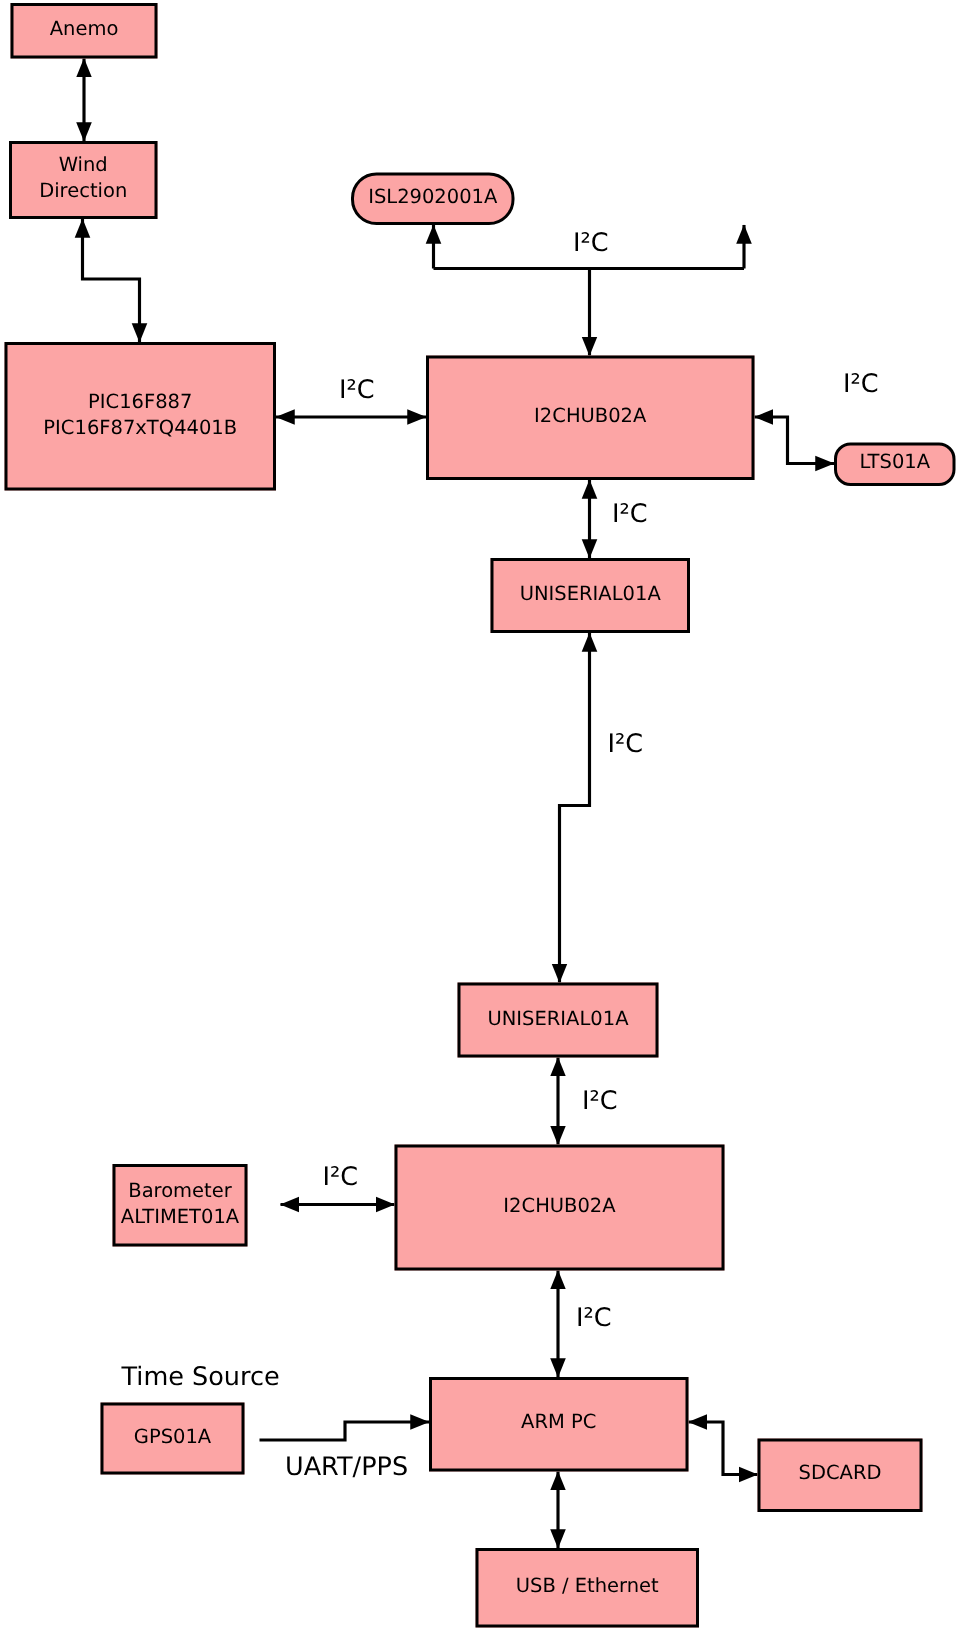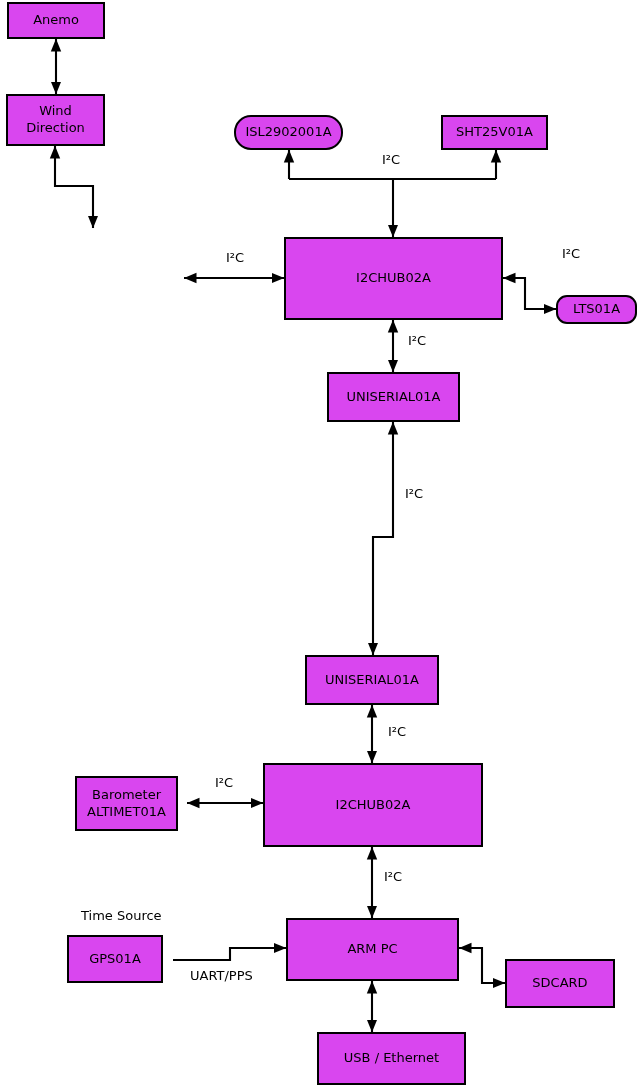--- a/index.html
+++ b/index.html
@@ -19,32 +19,32 @@
   }
   .edge {
     stroke: #000000;
     stroke-width: 2.1;
     fill: none;
   }
   .node {
     position: absolute;
     box-sizing: border-box;
     border: 2px solid #000000;
-    background: #d946ef;
+    background: #fca5a5;
     display: flex;
     align-items: center;
     justify-content: center;
     text-align: center;
     font-size: 13px;
     line-height: 1.3;
   }
   .node .lbl { white-space: pre-line; }
   .edge-label {
     position: absolute;
-    font-size: 13px;
+    font-size: 17px;
     line-height: 1.2;
     white-space: nowrap;
   }
 </style>
 </head>
 <body>
 
 <div class="stage">
 
   <svg class="edge-layer" width="640" height="1089" viewBox="0 0 640 1089">
@@ -76,46 +76,47 @@
 
   <div class="node" style="left:7px; top:2px; width:98px; height:37px;">
     <span class="lbl">Anemo</span>
   </div>
 
   <div class="node" style="left:6px; top:94px; width:99px; height:52px;">
     <span class="lbl">Wind
 Direction</span>
   </div>
 
+  <div class="node" style="left:3px; top:228px; width:181px; height:99px;">
+    <span class="lbl">PIC16F887
+PIC16F87xTQ4401B</span>
+  </div>
 
   <div class="node" style="left:234px; top:115px; width:109px; height:35px;border-radius:17px;">
     <span class="lbl">ISL2902001A</span>
   </div>
 
-  <div class="node" style="left:441px; top:115px; width:107px; height:35px;">
-    <span class="lbl">SHT25V01A</span>
-  </div>
 
   <div class="node" style="left:284px; top:237px; width:219px; height:83px;">
     <span class="lbl">I2CHUB02A</span>
   </div>
 
   <div class="node" style="left:556px; top:295px; width:81px; height:29px;border-radius:11px;">
     <span class="lbl">LTS01A</span>
   </div>
 
   <div class="node" style="left:327px; top:372px; width:133px; height:50px;">
     <span class="lbl">UNISERIAL01A</span>
   </div>
 
   <div class="node" style="left:305px; top:655px; width:134px; height:50px;">
     <span class="lbl">UNISERIAL01A</span>
   </div>
 
-  <div class="node" style="left:75px; top:776px; width:103px; height:55px;">
+  <div class="node" style="left:75px; top:776px; width:90px; height:55px;">
     <span class="lbl">Barometer
 ALTIMET01A</span>
   </div>
 
   <div class="node" style="left:263px; top:763px; width:220px; height:84px;">
     <span class="lbl">I2CHUB02A</span>
   </div>
 
   <div class="node" style="left:67px; top:935px; width:96px; height:48px;">
     <span class="lbl">GPS01A</span>

